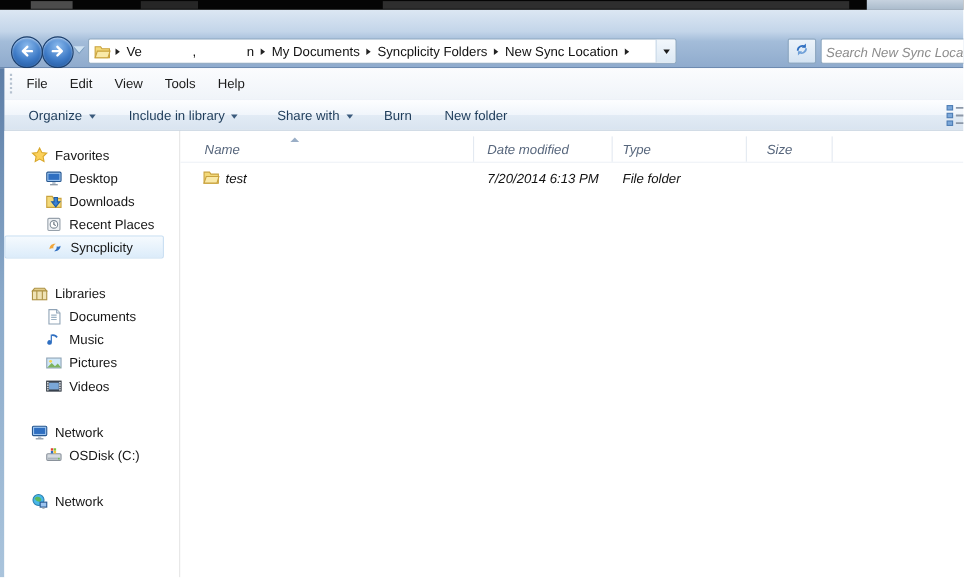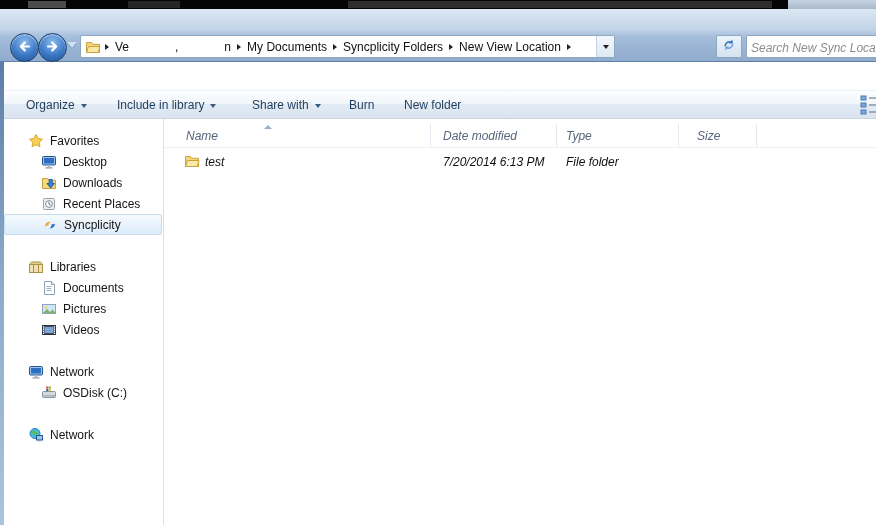--- a/index.html
+++ b/index.html
@@ -68,21 +68,21 @@
     background:linear-gradient(180deg,#5c7da6 0%,#8aa9c9 45%,#aac4dc 100%);}
 
   
   .sidebar{position:absolute;left:4px;top:119px;width:159px;height:406px;background:#fff;padding-top:11px;box-sizing:border-box;}
   .srow{height:21px;display:flex;align-items:center;cursor:pointer;}
   .srow .sicon{width:16px;height:16px;display:flex;flex:0 0 auto;}
   .srow.lvl0 .sicon{margin-left:24px;}
   .srow.lvl1 .sicon{margin-left:37px;}
   .slabel{margin-left:6px;color:#151515;white-space:nowrap;text-align:right;}
   .srow.sel{background:linear-gradient(#f5fafe,#dcecfa);border:1px solid #c6ddf2;border-radius:2px;
-    box-sizing:border-box;width:158px;}
+    box-sizing:border-box;width:145px;}
   .sgap{height:21px;}
   .vsep{position:absolute;left:163px;top:119px;width:1px;height:406px;background:#dedede;}
 
   
   .main{position:absolute;left:164px;top:119px;width:712px;height:406px;background:#fff;font-style:italic;}
   .colheaders{position:absolute;left:0;top:5px;width:712px;height:23px;border-bottom:1px solid #eef2f7;}
   .colh{position:absolute;top:0;height:23px;display:flex;align-items:center;color:#57667c;cursor:pointer;white-space:nowrap;}
   .colh.c-name{left:22px;} .colh.c-date{left:279px;} .colh.c-type{left:402px;} .colh.c-size{left:533px;}
   .colsep{position:absolute;top:0;width:1px;height:23px;background:#e3e9f1;}
   .cs1{left:266px;} .cs2{left:392px;} .cs3{left:514px;} .cs4{left:592px;}
@@ -131,21 +131,21 @@
       </span>
       <span class="crumb-sep"></span>
       <span class="crumb">
         <span>Ve</span><span class="redact-box"></span><span>,</span><span class="redact-box"></span><span>n</span>
       </span>
       <span class="crumb-sep"></span>
       <span class="crumb">My Documents</span>
       <span class="crumb-sep"></span>
       <span class="crumb">Syncplicity Folders</span>
       <span class="crumb-sep"></span>
-      <span class="crumb">New View Location</span>
+      <span class="crumb">New Sync Location</span>
       <span class="crumb-sep"></span>
       <span class="addr-spacer"></span>
       <span class="addr-dropdown">
         <span class="caret-down"></span>
       </span>
     </div>
 
     <div class="refreshbtn">
       <span>
         <svg width="16" height="16" viewBox="0 0 16 16">
@@ -155,20 +155,28 @@
           <path d="M4.4 13.4V9.6h3.8z" fill="#6fa0d8"></path>
         </svg>
       </span>
     </div>
 
     <div class="searchbox">
       <input type="text" placeholder="Search New Sync Location" style="">
     </div>
   </div>
 
+  <div class="menubar">
+    <span class="menu-grip"></span>
+    <span class="menu-item">File</span>
+    <span class="menu-item">Edit</span>
+    <span class="menu-item">View</span>
+    <span class="menu-item">Tools</span>
+    <span class="menu-item">Help</span>
+  </div>
 
   <div class="toolbar">
     <span class="tool" style="left:22px">
       <span>Organize</span>
       <span class="caret"></span>
     </span>
     <span class="tool" style="left:113px">
       <span>Include in library</span>
       <span class="caret"></span>
     </span>
@@ -260,20 +268,29 @@
     </div>
     <div class="srow lvl1">
       <span class="sicon">
         <svg width="16" height="16" viewBox="0 0 16 16">
             <path d="M3.5 1.5h7l3 3v10h-10z" fill="#ffffff" stroke="#8fa3b6"></path>
             <path d="M10.5 1.5v3h3" fill="#e8eef4" stroke="#8fa3b6"></path>
             <path d="M5.5 6.5h5M5.5 8.5h5M5.5 10.5h5" stroke="#9db2c4" fill="none"></path>
           </svg>
       </span>
       <span class="slabel">Documents</span>
+    </div>
+    <div class="srow lvl1">
+      <span class="sicon">
+        <svg width="16" height="16" viewBox="0 0 16 16">
+            <path d="M6.2 3v7.3a2.1 2.1 0 1 1-1.1-1.8V3z" fill="#2f6fc1"></path>
+            <path d="M6.2 3c2-.6 4.2.4 5.3 2.1l-1.2 1.2C9.4 5 7.8 4.3 6.2 4.6z" fill="#2f6fc1"></path>
+          </svg>
+      </span>
+      <span class="slabel">Music</span>
     </div>
     <div class="srow lvl1">
       <span class="sicon">
         <svg width="16" height="16" viewBox="0 0 16 16">
             <rect x="1.5" y="3.5" width="13" height="9" fill="#cfe7f8" stroke="#8fa3b6"></rect>
             <circle cx="5" cy="6.5" r="1.3" fill="#f6d44d"></circle>
             <path d="M2 12l4-4 3 3 2.5-2.5 3 3.5H2z" fill="#7cb35e"></path>
           </svg>
       </span>
       <span class="slabel">Pictures</span>

